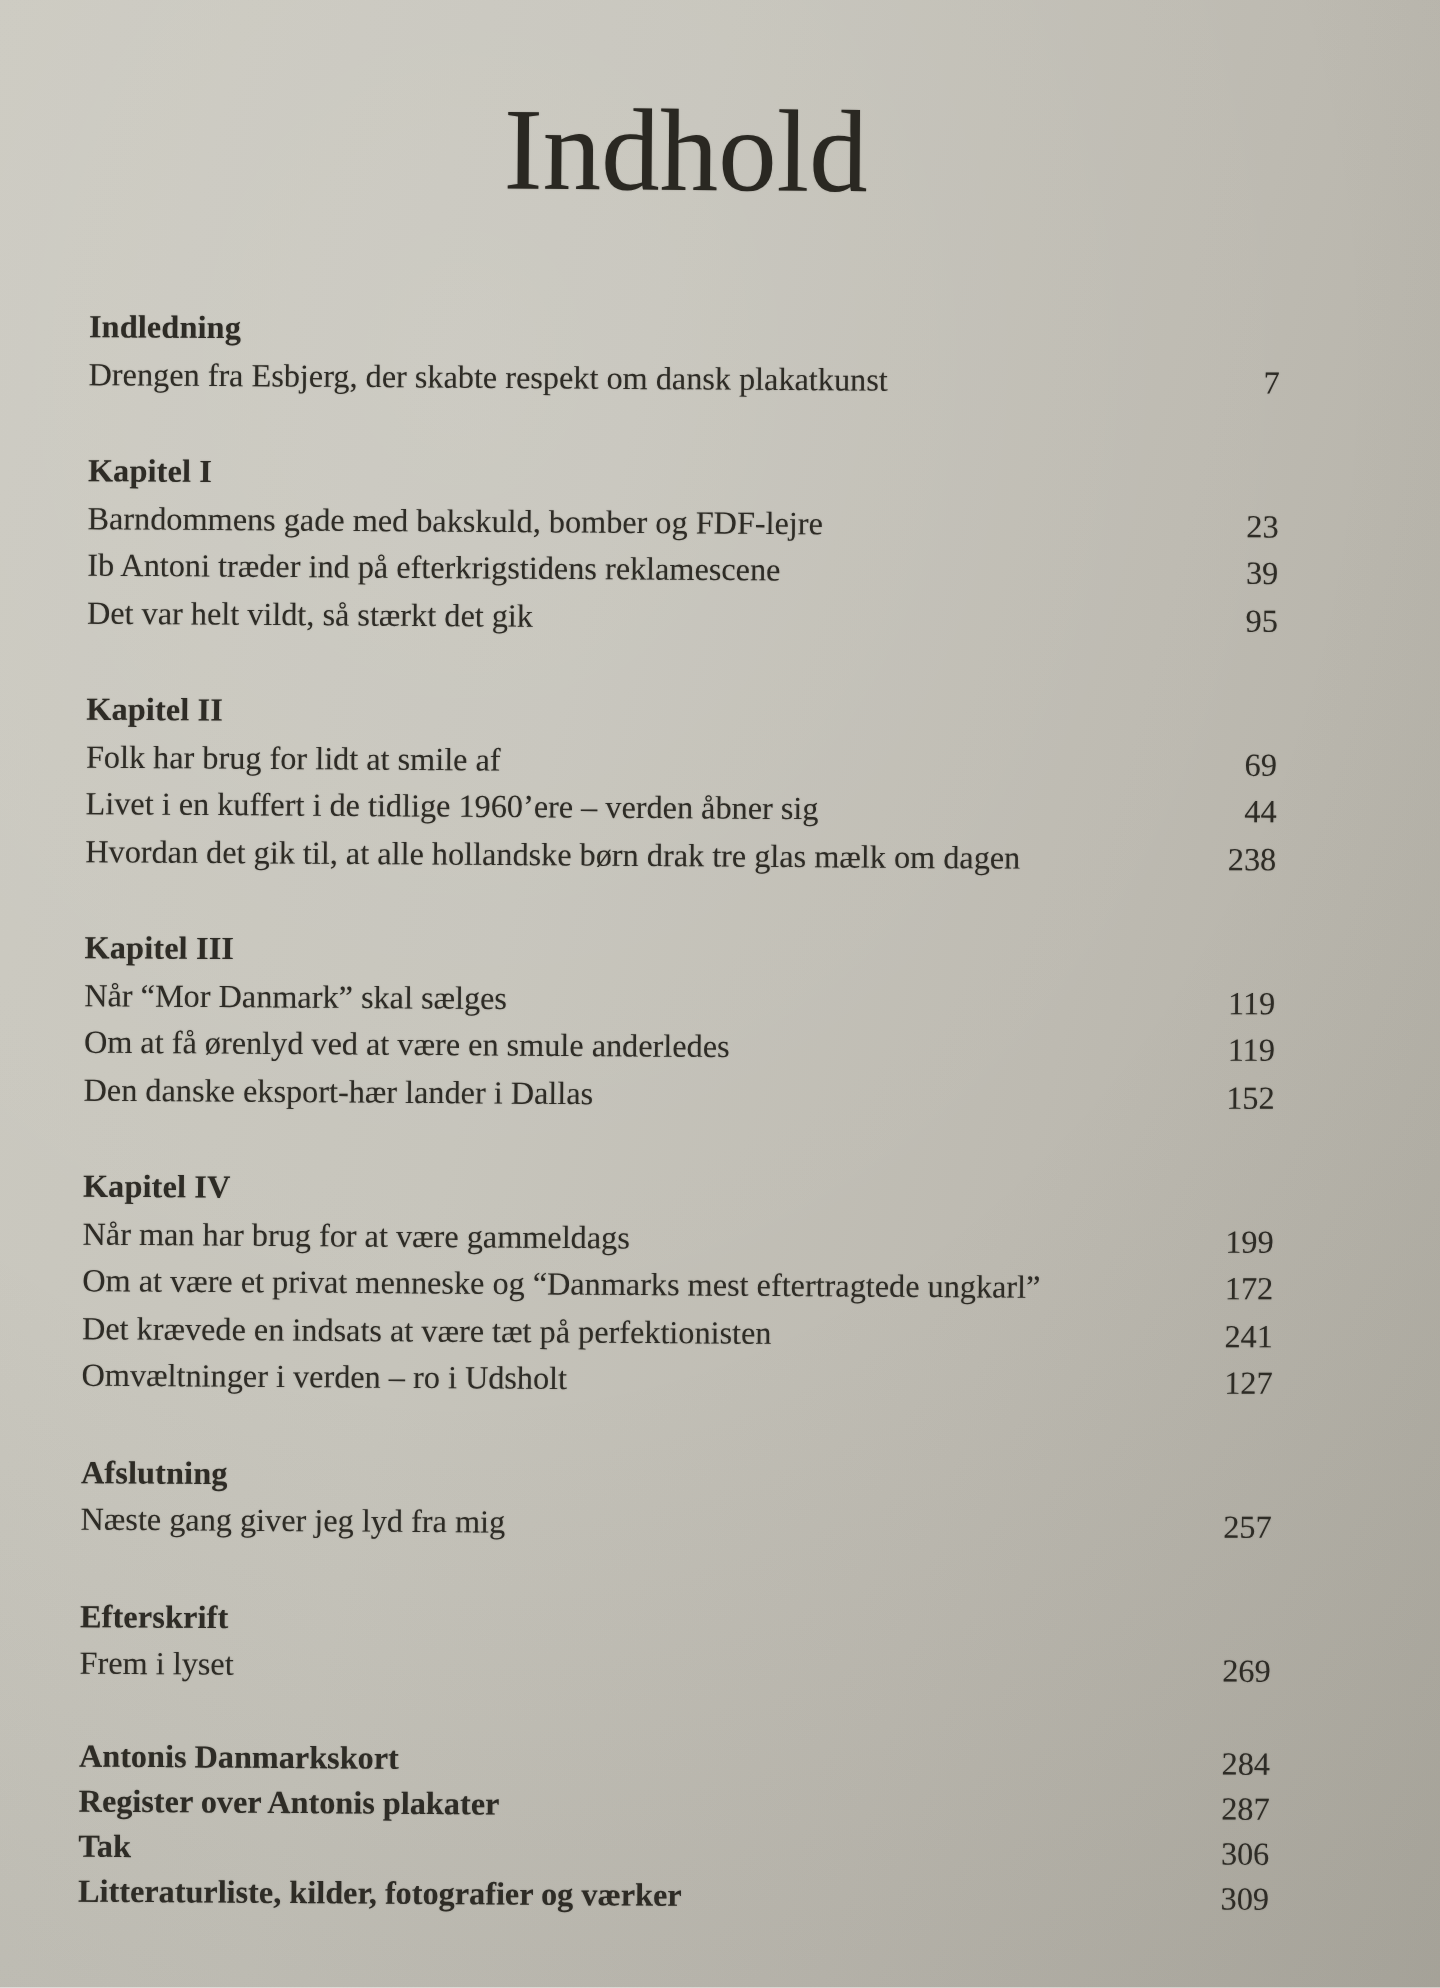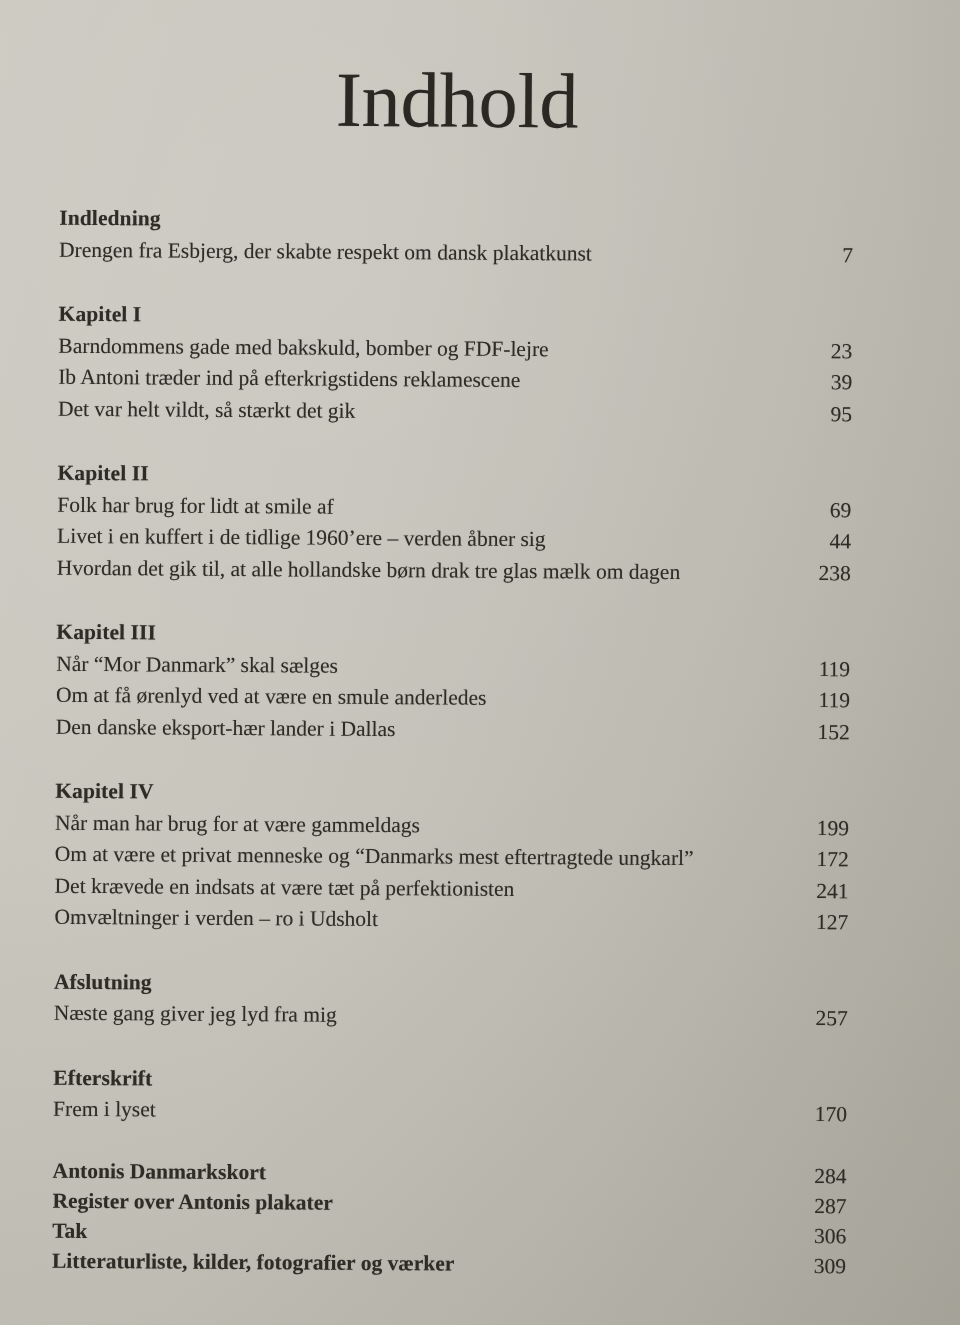--- a/index.html
+++ b/index.html
@@ -138,21 +138,21 @@
       <div class="row">
         <span class="t">Næste gang giver jeg lyd fra mig</span>
         <span class="p">257</span>
       </div>
     </div>
 
     <div class="section">
       <div class="heading">Efterskrift</div>
       <div class="row">
         <span class="t">Frem i lyset</span>
-        <span class="p">170</span>
+        <span class="p">269</span>
       </div>
     </div>
 
   </div>
 
   <div class="back-matter">
     <div class="row">
       <span class="t">Antonis Danmarkskort</span>
       <span class="p">284</span>
     </div>

